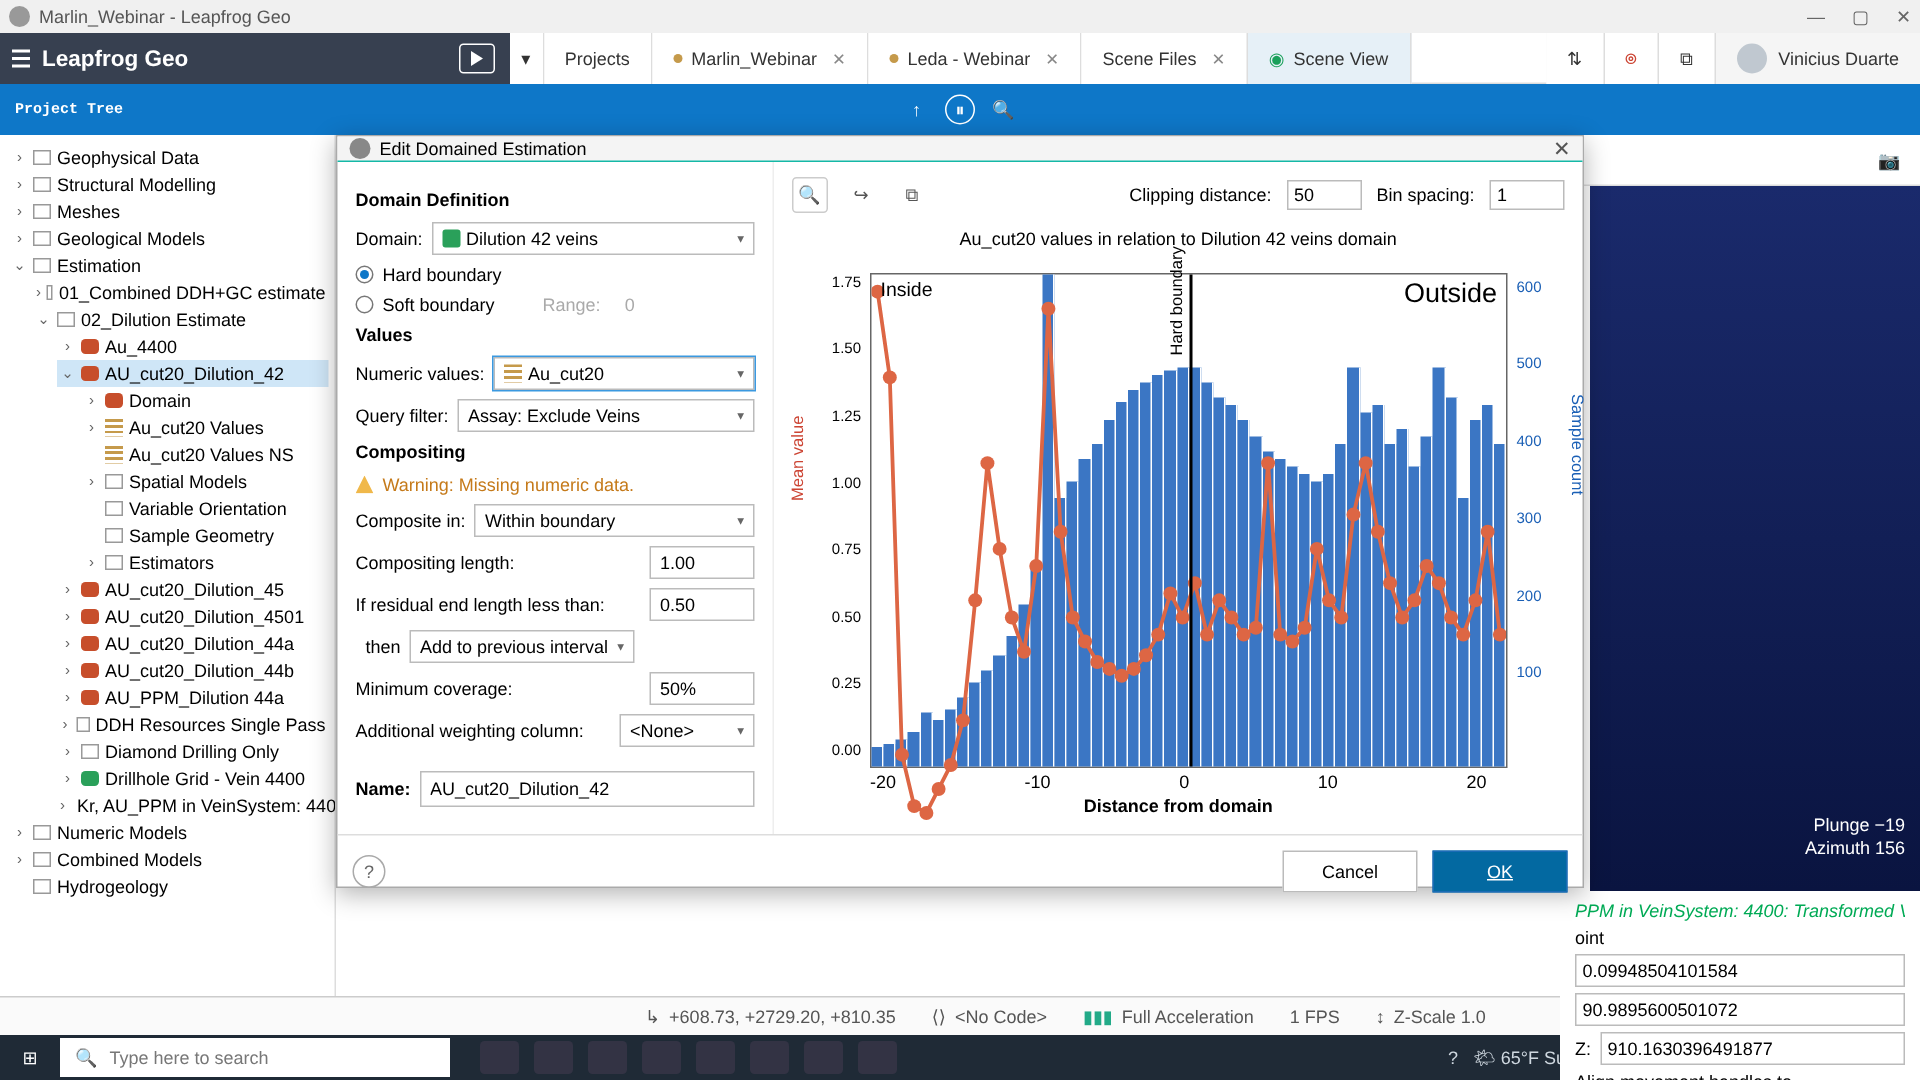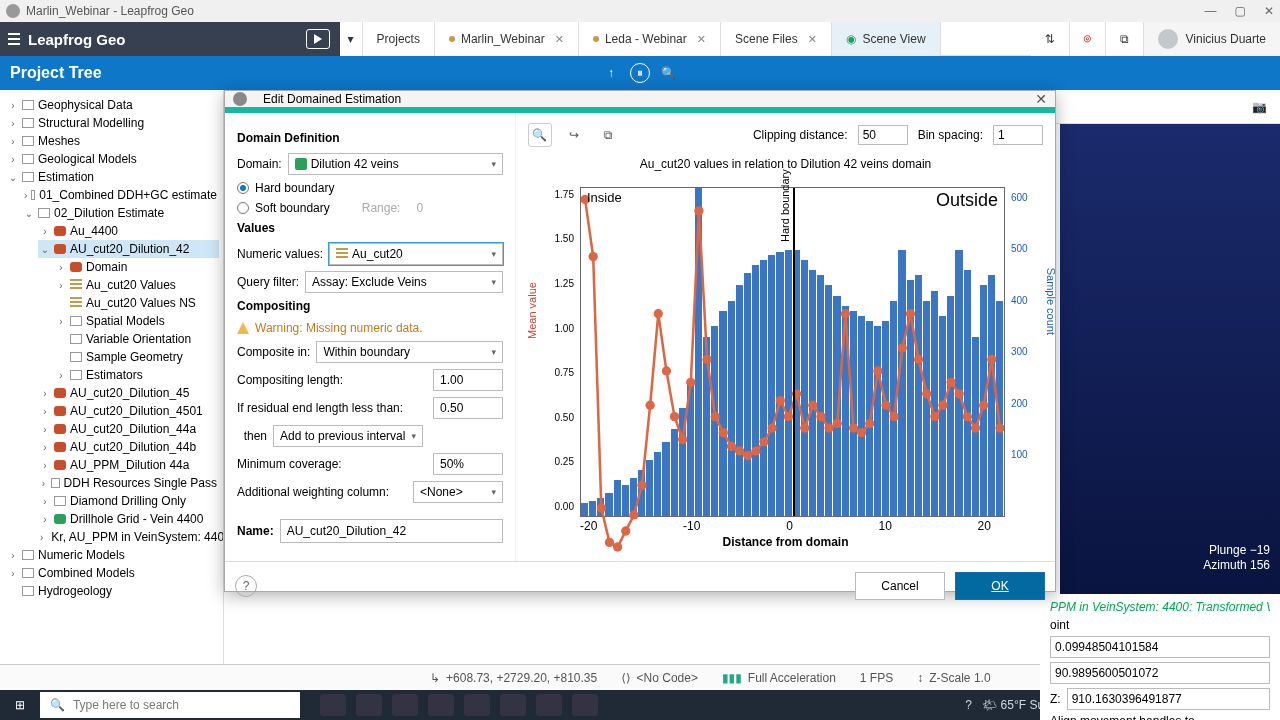--- a/index.html
+++ b/index.html
@@ -20,21 +20,21 @@
 .tabsrow { display:flex; margin-left:10px; height:100%; align-items:stretch; flex:1; background:#f5f5f5; color:#333; }
 .tab { display:flex; align-items:center; gap:6px; padding:0 14px; background:#fff; border-right:1px solid #ddd; position:relative; cursor:pointer; }
 .tab.active { background:#e6f0f7; }
 .tab .dot { width:6px; height:6px; border-radius:50%; background:#c59a4b; }
 .tab .x { color:#888; font-size:11px; margin-left:4px; }
 .usercell { display:flex; align-items:center; gap:8px; padding:0 14px; }
 .avatar { width:20px; height:20px; border-radius:50%; background:#c0c8d0; display:inline-block; }
 
 
 .pjhdr { height:34px; background:#0e77c8; color:#fff; display:flex; align-items:center; padding:0 10px; gap:10px; }
-.pjtitle { font-size:16px; font-weight:600; flex:1; }
+.pjtitle { font-size:10px; font-weight:600; flex:1;font-family:Liberation Mono, monospace; }
 .pjicon { width:18px; height:18px; display:inline-flex; align-items:center; justify-content:center; }
 
 
 .main { display:flex; height:calc(720px - 22px - 34px - 34px - 26px - 30px); }
 .sidebar { width:224px; border-right:1px solid #ddd; padding:6px 4px; overflow:auto; }
 .tree ul { list-style:none; padding-left:16px; }
 .tree > ul { padding-left:2px; }
 .tree li { white-space:nowrap; }
 .node { display:flex; align-items:center; gap:4px; padding:2px 2px; cursor:pointer; }
 .node.sel { background:#cfe6f7; }
@@ -47,21 +47,21 @@
 .canvas { flex:1; position:relative; background:#fff; }
 .toolstrip { height:34px; border-bottom:1px solid #ddd; display:flex; align-items:center; gap:8px; padding:0 8px; }
 .tbtn { width:24px; height:24px; border:1px solid transparent; display:flex; align-items:center; justify-content:center; color:#555; cursor:pointer; }
 .tbtn.box { border-color:#ccc; border-radius:3px; }
 .lookbtn { border:1px solid #ccc; border-radius:3px; padding:3px 10px; cursor:pointer; }
 .scene3d { position:absolute; right:0; top:34px; width:220px; height:470px; background:linear-gradient(#1a2a6c,#0a1440); }
 .scene3d .lbl { position:absolute; bottom:20px; right:10px; color:#fff; font-size:10px; text-align:right; line-height:1.3; }
 
 
 .dialog { position:absolute; left:224px; top:90px; width:832px; height:502px; background:#fff; border:1px solid #aaa; box-shadow:0 4px 16px rgba(0,0,0,0.3); display:flex; flex-direction:column; }
-.dlgtitle { height:26px; background:#f4f4f4; border-bottom:6px solid #14b8a6; display:flex; align-items:center; padding:0 8px; gap:16px; }
+.dlgtitle { height:26px; background:#f4f4f4; border-bottom:1px solid #14b8a6; display:flex; align-items:center; padding:0 8px; gap:6px; }
 .dlgtitle .dicon { width:14px; height:14px; background:#888; border-radius:50%; }
 .dlgclose { margin-left:auto; color:#555; cursor:pointer; font-size:14px; }
 .dlgbody { flex:1; display:flex; }
 .formcol { width:291px; padding:12px 12px; border-right:1px solid #eee; }
 .secthdr { font-weight:700; margin:6px 0 8px; }
 .frow { display:flex; align-items:center; margin:6px 0; gap:6px; }
 .frow label { flex:0 0 auto; }
 .combo { flex:1; border:1px solid #bbb; padding:3px 6px; background:#fff; display:flex; align-items:center; gap:4px; position:relative; }
 .combo.sel { outline:1px solid #3b99e0; }
 .combo::after { content:"▾"; position:absolute; right:6px; color:#666; font-size:9px; }

